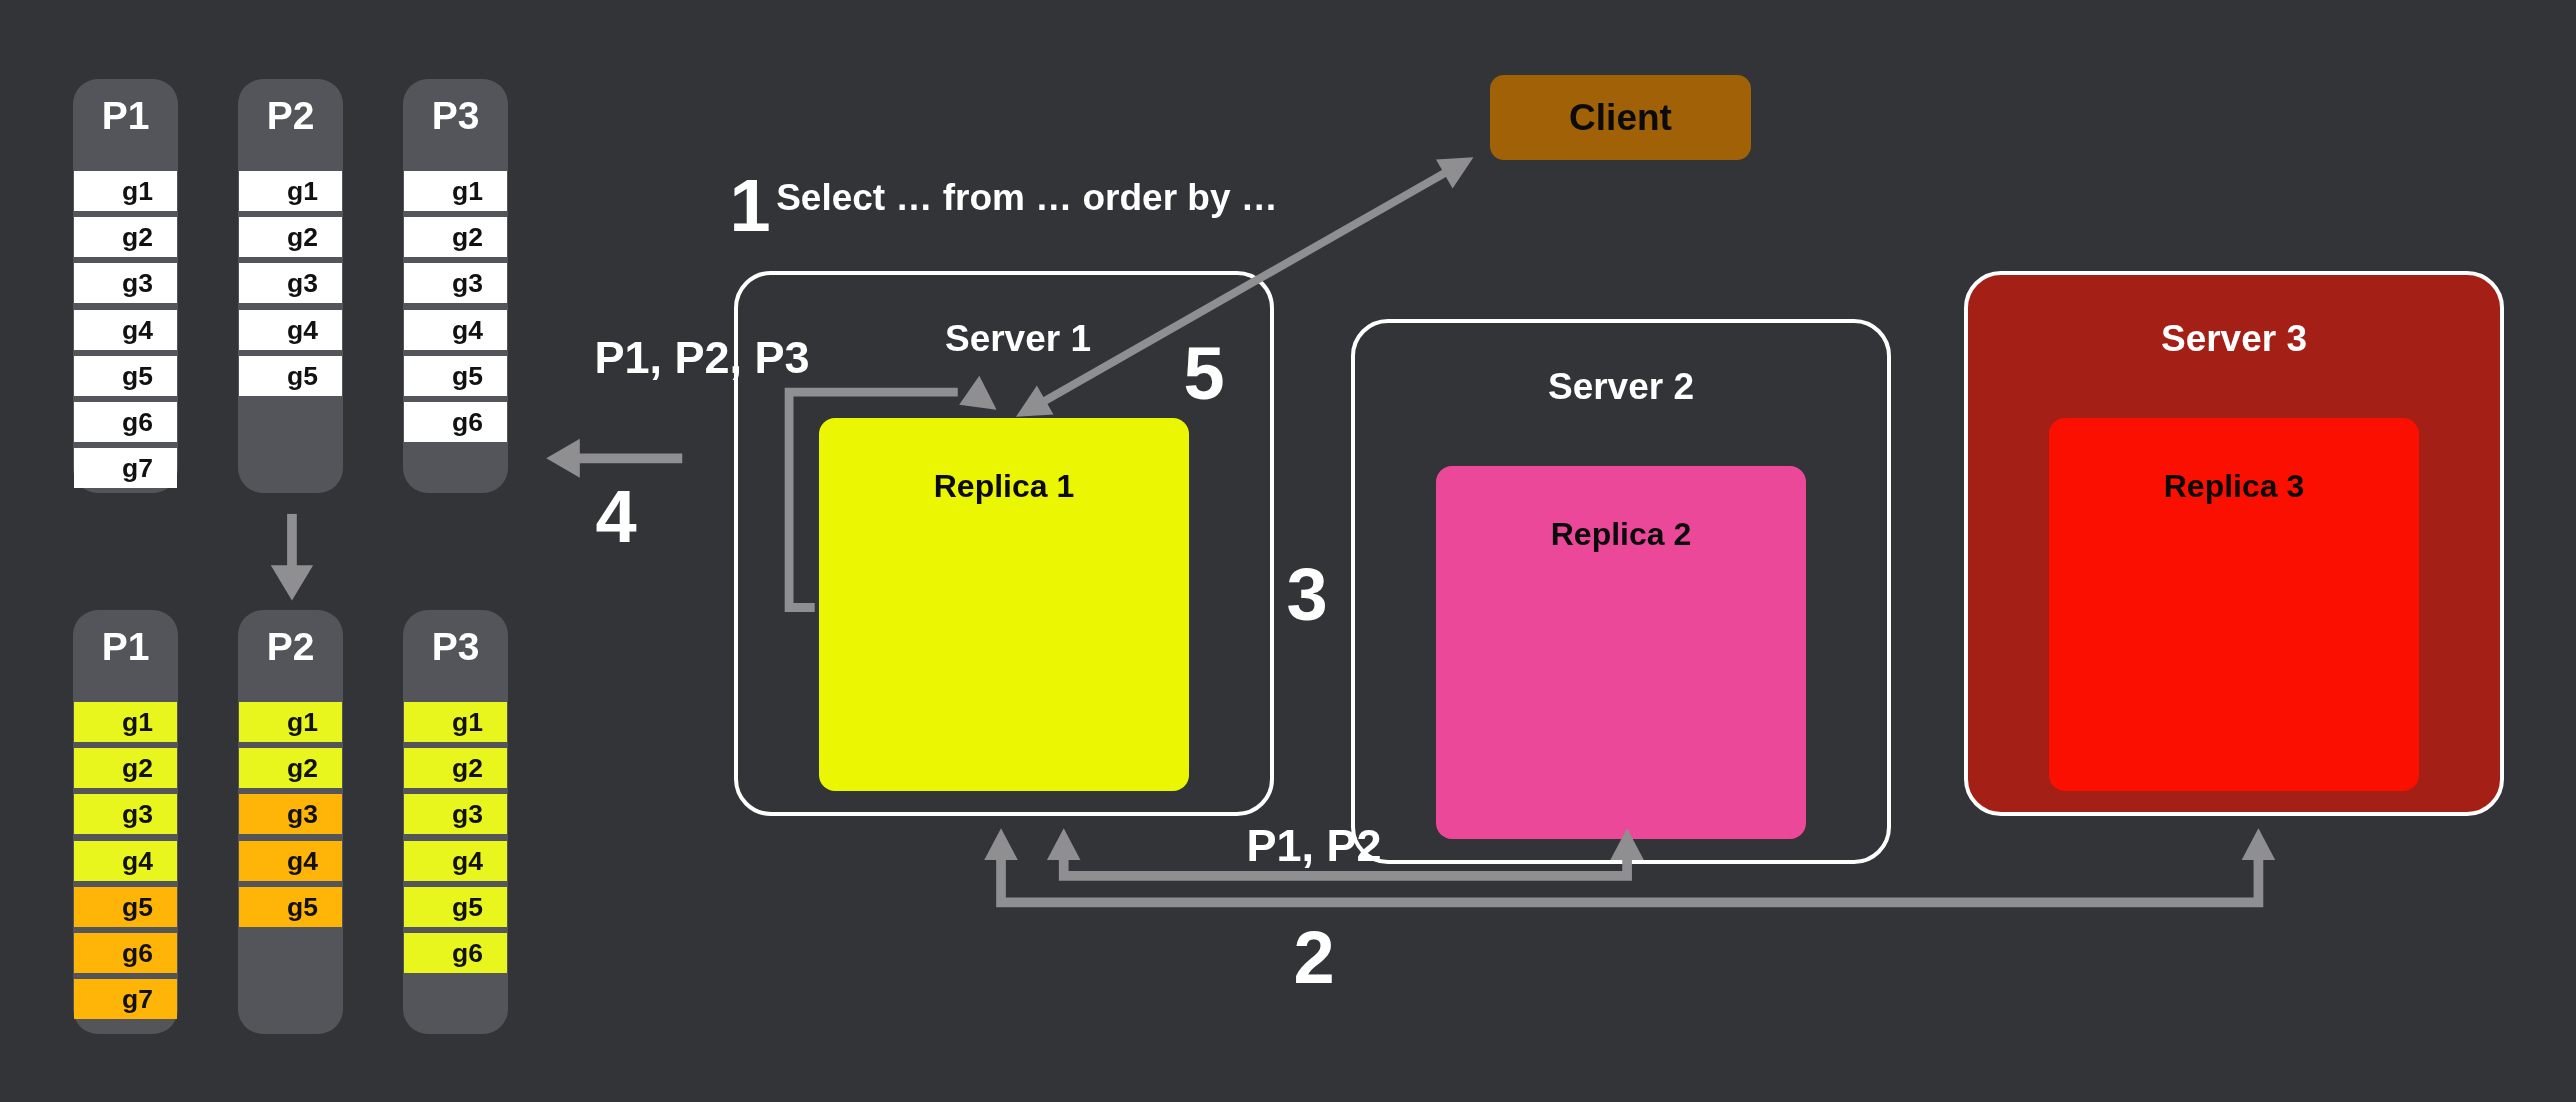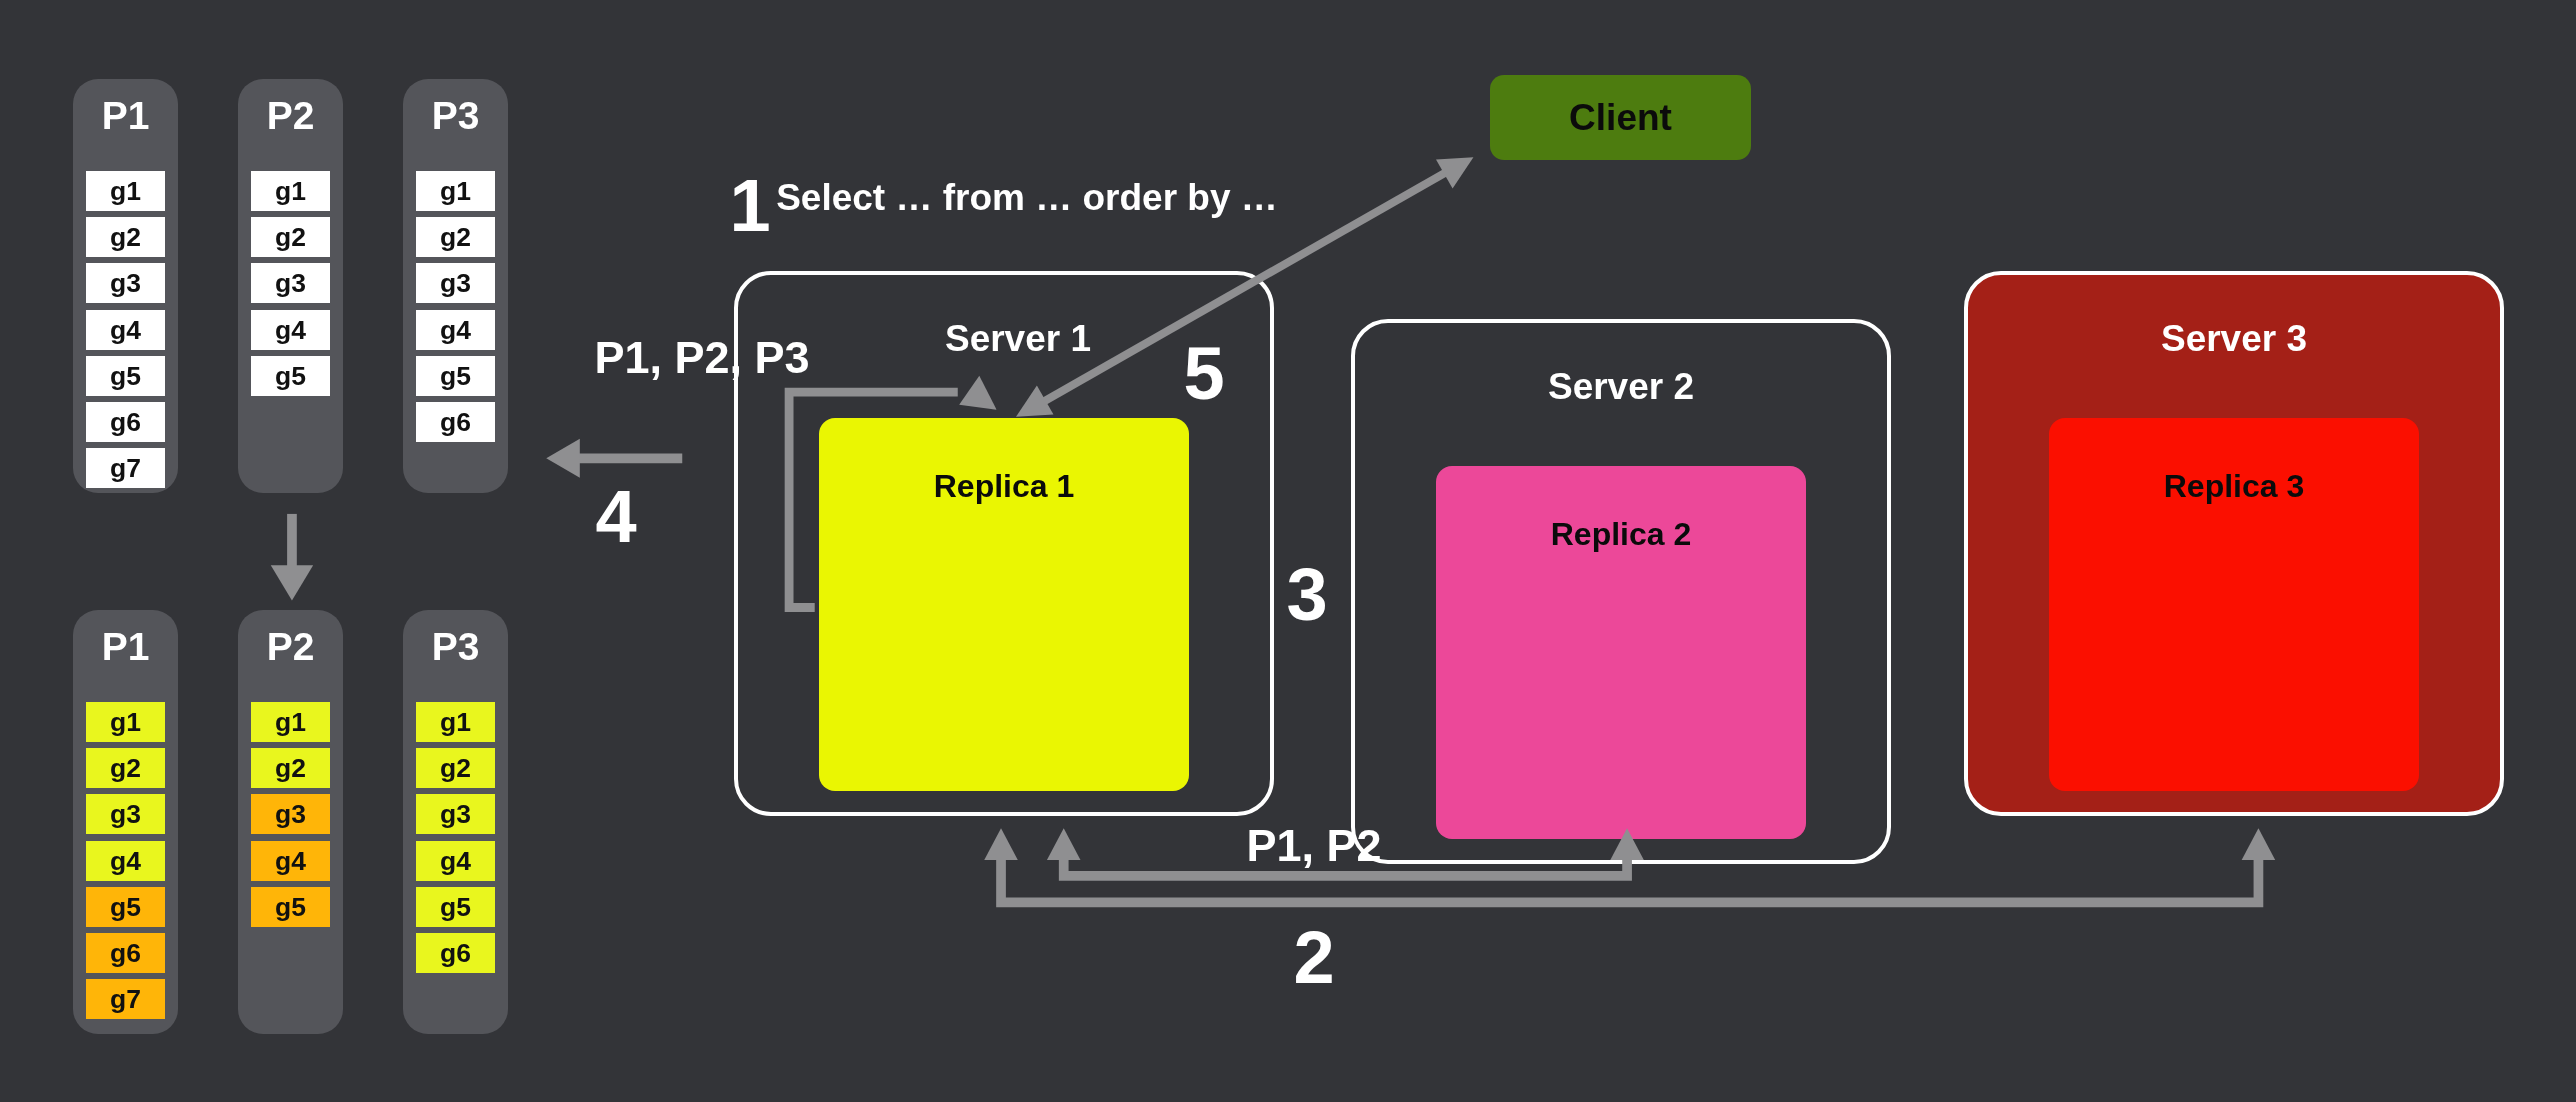--- a/index.html
+++ b/index.html
@@ -10,29 +10,29 @@
   }
   
   .pcol{
     position:absolute; width:105px; background:#54555a; border-radius:25px;
     display:flex; flex-direction:column; align-items:center;
   }
   .pcol-title{ margin-top:14px; font-size:39px; line-height:46px; color:#ffffff; text-align:center;}
   .shard-list{ margin-top:32px; display:flex; flex-direction:column; gap:6.2px; align-items:center;}
   .shard{
     width:79px; height:40px; line-height:40px; text-align:center;
-    font-size:26.5px; color:#111111;
+    font-size:26.5px; color:#111111;padding-left:24px;
   }
   .tone-white{background:#ffffff;}
   .tone-yellow{background:#e9f61e;}
   .tone-orange{background:#ffb508;}
   
   .client{
     position:absolute; left:1490px; top:75px; width:261px; height:85px;
-    background:#4d7c0f; border-radius:14px; color:#0b0b0b; font-size:37px;
+    background:#a16207; border-radius:14px; color:#0b0b0b; font-size:37px;
     display:flex; align-items:center; justify-content:center;
   }
   
   .server{
     position:absolute; top:271px; width:540px; height:545px;
     border:4.4px solid #ffffff; border-radius:37px; box-sizing:border-box;
   }
   .server-title{ margin-top:41px; text-align:center; font-size:37px; line-height:46px; color:#ffffff;}
   .replica{
     position:absolute; left:81px; top:143px; width:370px; height:373px;

